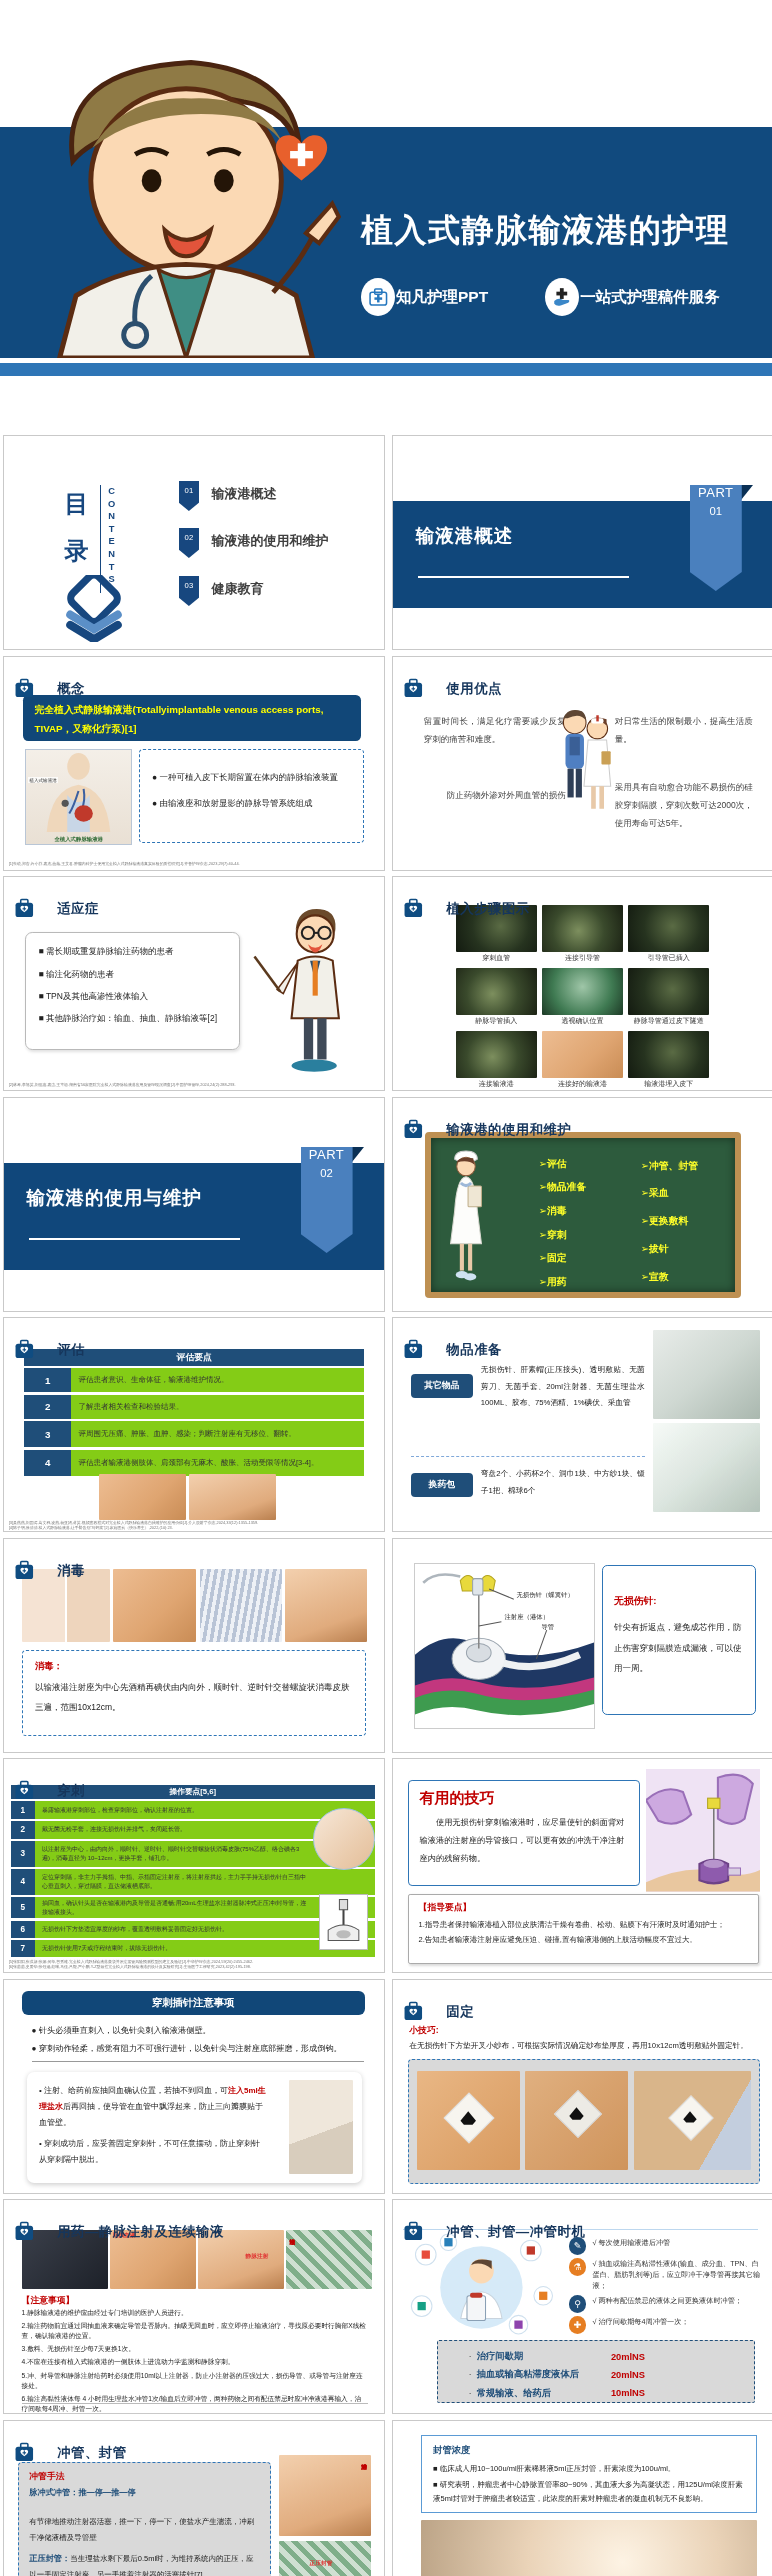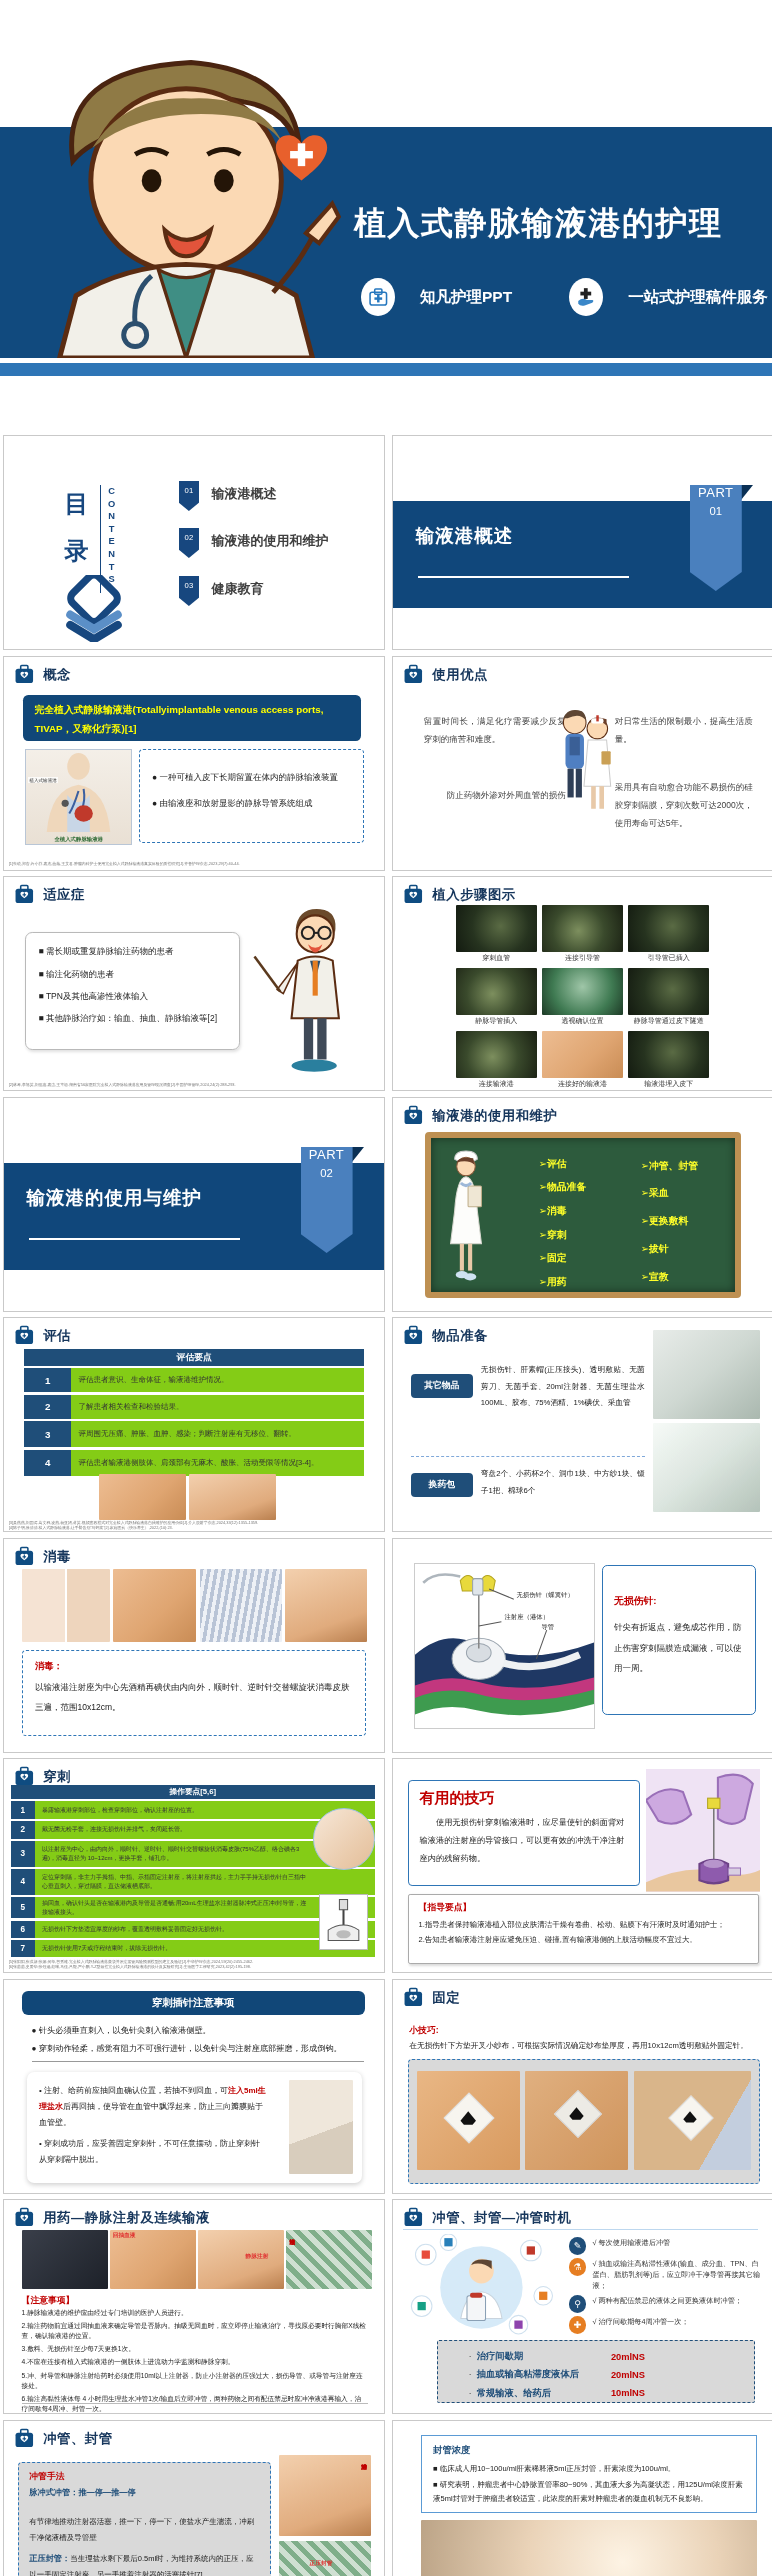--- a/index.html
+++ b/index.html
@@ -2,31 +2,31 @@
 <html style="font-size:8.2px"><head>
 <meta charset="utf-8">
 <style>
   html,body{margin:0;padding:0;background:#fff}
   .page{position:relative;width:773px;height:3515px;background:#fff;overflow:hidden;
         font-family:"Liberation Sans","DejaVu Sans",sans-serif;color:#333}
   .abs{position:absolute}
   
   .hero{position:absolute;top:0;left:0;width:773px;height:358px;background:#fff}
   .hero-band{position:absolute;top:127px;left:0;width:100%;height:231px;background:#114A7E}
-  .hero-title{position:absolute;left:354px;top:202px;margin:0;font-size:32px;font-weight:bold;color:#fff;letter-spacing:1.5px}
+  .hero-title{position:absolute;left:354px;top:202px;margin:7px;font-size:32px;font-weight:bold;color:#fff;letter-spacing:1.5px}
   .hero-badges{position:absolute;left:361px;top:278px;display:flex;gap:57px;align-items:center}
-  .badge{display:flex;align-items:center;gap:25px}
+  .badge{display:flex;align-items:center;gap:1px}
   .bcirc{width:34px;height:38px;background:#fff;border-radius:50%;display:flex;align-items:center;justify-content:center}
   .blabel{font-size:15.5px;font-weight:bold;color:#fff}
   .blue-bar{position:absolute;left:0;top:363px;width:773px;height:13.4px;background:#2E75B6}
   
   .row{position:absolute;left:2.6px;width:768px;display:flex;gap:7.2px}
   .card{position:relative;width:380px;height:213px;background:#fff;border:0.5px solid #c9c9c9;overflow:hidden;flex:none}
   .hdr{position:absolute;top:7.2px;left:10.3px;display:flex;align-items:center;gap:6.7px;z-index:3}
-  .htitle{margin:2px;font-size:13.4px;font-weight:bold;color:#16365C;letter-spacing:0.5px}
+  .htitle{margin:16px;font-size:13.4px;font-weight:bold;color:#16365C;letter-spacing:0.5px}
   
   .sec-band{position:absolute;left:0;top:65px;width:100%;height:107px;background:#10477B}
   .sec-title{position:absolute;left:23px;top:87px;margin:0;font-size:18.5px;font-weight:bold;color:#fff;letter-spacing:1px}
   .sec-line{position:absolute;left:25px;top:140px;width:211px;height:1.5px;background:#fff}
   .sec-ribbon{position:absolute;left:297px;top:49px;width:52px;height:106px;background:#4A80BE;
       clip-path:polygon(0 0,100% 0,100% 82%,50% 100%,0 82%);text-align:center;color:#fff}
   .sec-ribbon .p1{font-size:13px;letter-spacing:0.5px}
   .sec-ribbon .p2{margin-top:5.2px;font-size:11.3px}
   .sec-fold{position:absolute;left:348px;top:49px;width:0;height:0;border-left:12.4px solid #0A3055;border-top:15.5px solid transparent;border-top:0;border-bottom:15.5px solid transparent;border-bottom-width:15.5px}
   

